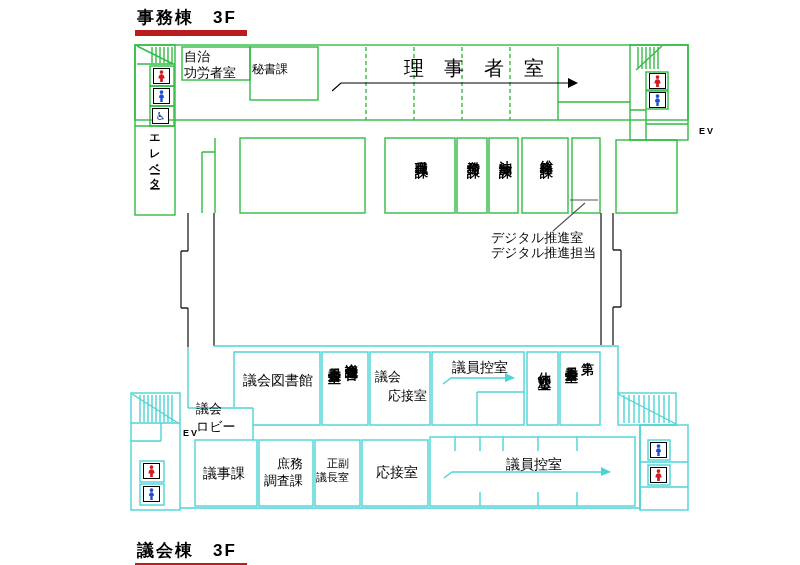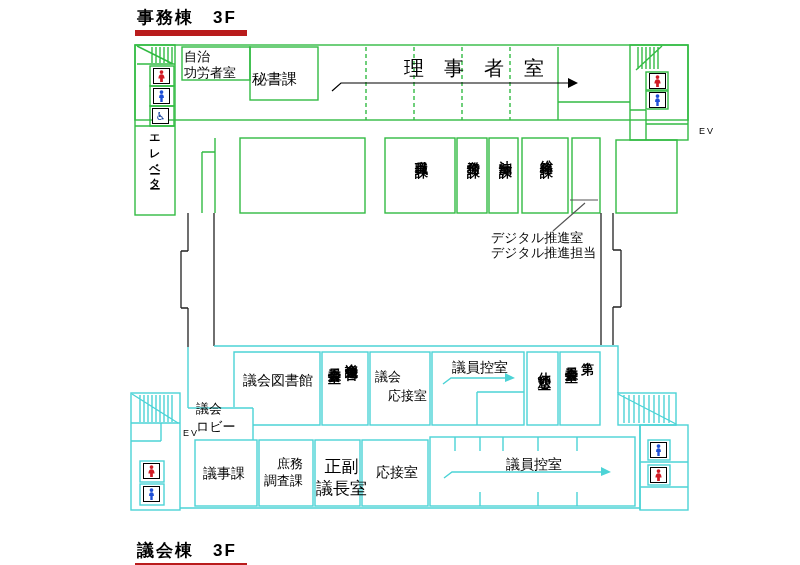--- a/index.html
+++ b/index.html
@@ -25,21 +25,21 @@
   .vlbl{
     position:absolute;writing-mode:vertical-rl;text-orientation:mixed;
     font-weight:600;color:var(--ink);letter-spacing:2px;white-space:pre;
   }
   .icobox{
     position:absolute;width:17px;height:16px;background:#fff;border:1.6px solid #000;
     display:flex;align-items:center;justify-content:center;box-sizing:border-box;
   }
   .icobox svg{display:block;}
   .wheel{font-size:11px;line-height:1;color:#0b3a99;font-weight:700;}
-  .evlbl{position:absolute;font-size:9px;font-weight:400;letter-spacing:2px;color:var(--ink);padding-left:44px;}
+  .evlbl{position:absolute;font-size:9px;font-weight:700;letter-spacing:2px;color:var(--ink);padding-left:44px;}
 </style>
 </head>
 <body>
 
 <div id="plan">
 
   <svg class="lines" width="800" height="565">
 
     <g stroke="var(--green)" fill="none" stroke-width="1.4">
       <rect x="135" y="45" width="553" height="75"></rect>
@@ -131,21 +131,21 @@
     <g stroke="var(--leader)" fill="none" stroke-width="1.1">
       <path d="M553,231 L585,203 M570,200 H598"></path>
     </g>
   </svg>
 
   <div class="title" style="left:135px;top:6px;">事務棟　3F</div>
   <div class="title" style="left:135px;top:532px;margin-top:7px;">議会棟　3F</div>
 
   <div class="lbl" style="left:184px;top:49px;font-size:13px;">自治
 功労者室</div>
-  <div class="lbl" style="left:252px;top:70px;font-size:15px;">秘書課</div>
+  <div class="lbl" style="left:252px;top:62px;font-size:12px;">秘書課</div>
   <div class="lbl" style="left:404px;top:56px;font-size:20px;">理　事　者　室</div>
   <div class="vlbl" style="left:147px;top:128px;font-size:11px;letter-spacing:1px;">エレベーター</div>
   <div class="evlbl" style="left:655px;top:126px;">EV</div>
   <div class="vlbl" style="left:412px;top:150px;font-size:13px;">職員課</div>
   <div class="vlbl" style="left:464px;top:150px;font-size:13px;">労務課</div>
   <div class="vlbl" style="left:496px;top:150px;font-size:13px;">法制課</div>
   <div class="vlbl" style="left:537px;top:150px;font-size:13px;">総務課</div>
   <div class="lbl" style="left:491px;top:230px;font-size:13px;line-height:1.18;">デジタル推進室
 デジタル推進担当</div>
 
@@ -157,21 +157,21 @@
   <div class="lbl" style="left:452px;top:359px;font-size:14px;">議員控室</div>
   <div class="vlbl" style="left:535px;top:362px;font-size:13px;">休憩室</div>
   <div class="vlbl" style="left:562px;top:356px;font-size:13px;letter-spacing:1px;">委員会室</div>
   <div class="vlbl" style="left:578px;top:352px;font-size:13px;letter-spacing:1px;">第１</div>
   <div class="lbl" style="left:196px;top:400px;font-size:13px;line-height:1.35;text-indent:0;">議会
 ロビー</div>
   <div class="evlbl" style="left:139px;top:428px;">EV</div>
   <div class="lbl" style="left:203px;top:465px;font-size:14px;">議事課</div>
   <div class="lbl" style="left:264px;top:456px;font-size:13px;line-height:1.3;text-align:right;">庶務
 調査課</div>
-  <div class="lbl" style="left:316px;top:456px;font-size:17px;line-height:1.3;text-align:center;">正副
+  <div class="lbl" style="left:316px;top:456px;font-size:11px;line-height:1.3;text-align:right;">正副
 議長室</div>
   <div class="lbl" style="left:376px;top:464px;font-size:14px;">応接室</div>
   <div class="lbl" style="left:506px;top:456px;font-size:14px;">議員控室</div>
 
   <div class="icobox" style="left:153px;top:68px;">
     <svg width="9" height="12" viewBox="0 0 10 14" fill="#d01a24">
         <circle cx="5" cy="2.4" r="2.2"></circle>
         <path d="M5,5 C2.4,5 1.6,7 1.4,9.8 L3.4,9.8 L3.4,14 L6.6,14 L6.6,9.8 L8.6,9.8 C8.4,7 7.6,5 5,5 Z"></path>
       </svg>
   </div>

